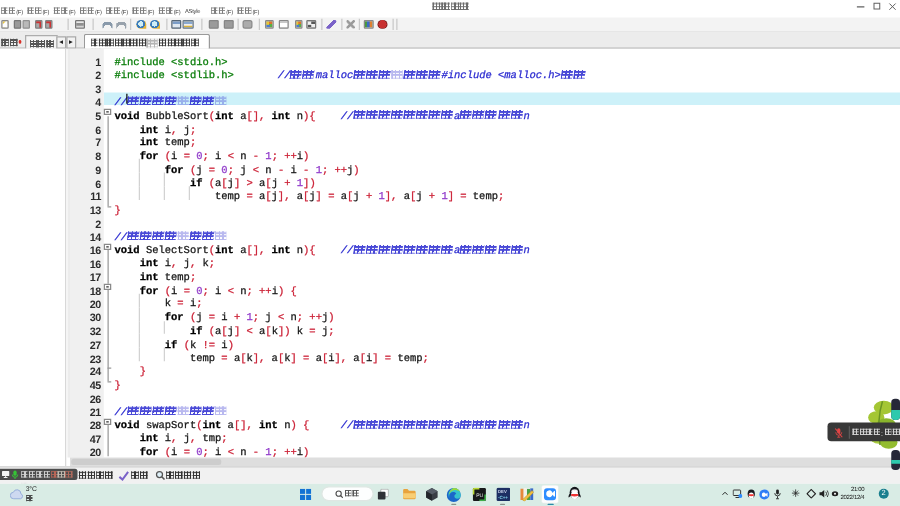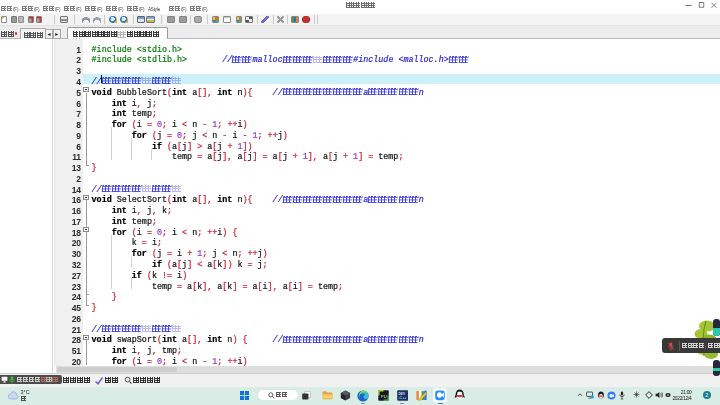--- a/index.html
+++ b/index.html
@@ -192,21 +192,21 @@
       <div class="l">20</div>
       <div class="l">30</div>
       <div class="l">32</div>
       <div class="l">27</div>
       <div class="l">23</div>
       <div class="l">24</div>
       <div class="l">45</div>
       <div class="l">26</div>
       <div class="l">21</div>
       <div class="l">28</div>
-      <div class="l">51</div>
+      <div class="l">47</div>
       <div class="l">20</div>
     </div>
 <div class="ig" style="left:110.8px;top:127.4px"></div>
     <div class="ig" style="left:110.8px;top:138.1px"></div>
     <div class="ig" style="left:130.9px;top:138.1px"></div>
     <div class="ig" style="left:110.8px;top:148.9px"></div>
     <div class="ig" style="left:130.9px;top:148.9px"></div>
     <div class="ig" style="left:151.1px;top:148.9px"></div>
     <div class="ig" style="left:110.8px;top:235.1px"></div>
     <div class="ig" style="left:110.8px;top:245.8px"></div>

